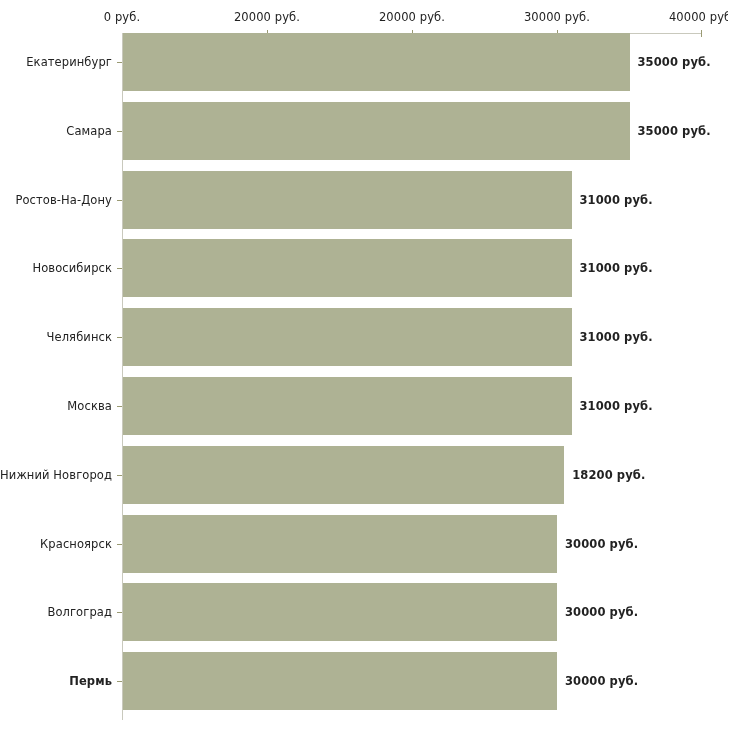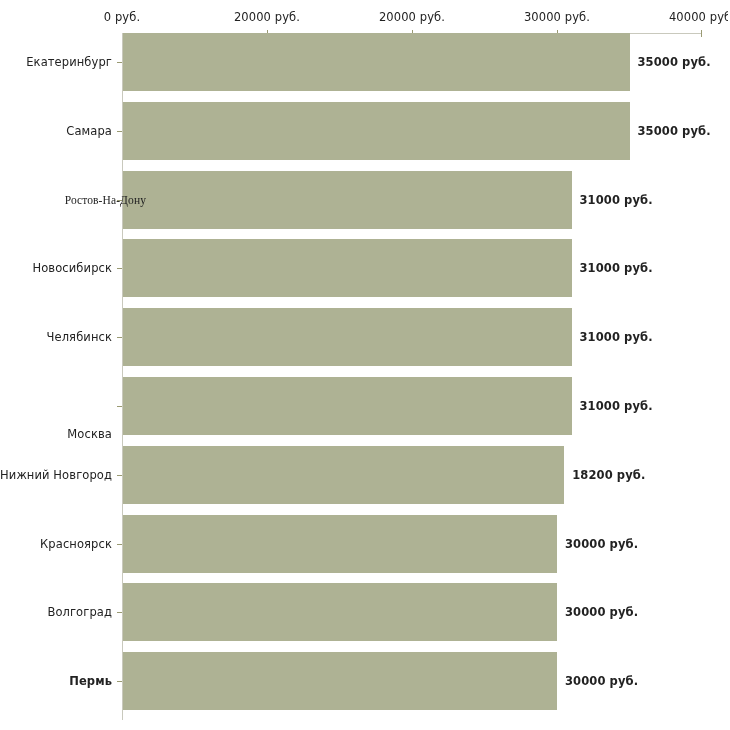--- a/index.html
+++ b/index.html
@@ -95,33 +95,33 @@
     <div class="bar" style="left: 123px; top: 33px; width: 506.5px; height: 58px;"></div>
     <div class="y-tick" style="left: 117px; top: 62px;"></div>
     <div class="cat-label" style="right: 616px; top: 62px;">Екатеринбург</div>
     <div class="bar-value-label" style="left: 637.5px; top: 62px;">35000 руб.</div>
     <div class="bar" style="left: 123px; top: 101.8px; width: 506.5px; height: 58px;"></div>
     <div class="y-tick" style="left: 117px; top: 131px;"></div>
     <div class="cat-label" style="right: 616px; top: 130.8px;">Самара</div>
     <div class="bar-value-label" style="left: 637.5px; top: 130.8px;">35000 руб.</div>
     <div class="bar" style="left: 123px; top: 170.6px; width: 448.5px; height: 58px;"></div>
     <div class="y-tick" style="left: 117px; top: 200px;"></div>
-    <div class="cat-label" style="right: 582px; top: 199.6px; font-family: Liberation Serif, serif;">Ростов-На-Дону</div>
+    <div class="cat-label" style="right: 616px; top: 199.6px;">Ростов-На-Дону</div>
     <div class="bar-value-label" style="left: 579.5px; top: 199.6px;">31000 руб.</div>
     <div class="bar" style="left: 123px; top: 239.4px; width: 448.5px; height: 58px;"></div>
     <div class="y-tick" style="left: 117px; top: 268px;"></div>
     <div class="cat-label" style="right: 616px; top: 268.4px; margin-left: 48px;">Новосибирск</div>
     <div class="bar-value-label" style="left: 579.5px; top: 268.4px;">31000 руб.</div>
     <div class="bar" style="left: 123px; top: 308.2px; width: 448.5px; height: 58px;"></div>
     <div class="y-tick" style="left: 117px; top: 337px;"></div>
     <div class="cat-label" style="right: 616px; top: 337.2px;">Челябинск</div>
     <div class="bar-value-label" style="left: 579.5px; top: 337.2px;">31000 руб.</div>
     <div class="bar" style="left: 123px; top: 377px; width: 448.5px; height: 58px;"></div>
     <div class="y-tick" style="left: 117px; top: 406px;"></div>
-    <div class="cat-label" style="right: 616px; top: 406px; margin-top: 28px;">Москва</div>
+    <div class="cat-label" style="right: 616px; top: 406px;">Москва</div>
     <div class="bar-value-label" style="left: 579.5px; top: 406px;">31000 руб.</div>
     <div class="bar" style="left: 123px; top: 445.8px; width: 441.25px; height: 58px;"></div>
     <div class="y-tick" style="left: 117px; top: 475px;"></div>
     <div class="cat-label" style="right: 616px; top: 474.8px;">Нижний Новгород</div>
     <div class="bar-value-label" style="left: 572.25px; top: 474.8px;">18200 руб.</div>
     <div class="bar" style="left: 123px; top: 514.6px; width: 434px; height: 58px;"></div>
     <div class="y-tick" style="left: 117px; top: 544px;"></div>
     <div class="cat-label" style="right: 616px; top: 543.6px;">Красноярск</div>
     <div class="bar-value-label" style="left: 565px; top: 543.6px;">30000 руб.</div>
     <div class="bar" style="left: 123px; top: 583.4px; width: 434px; height: 58px;"></div>

